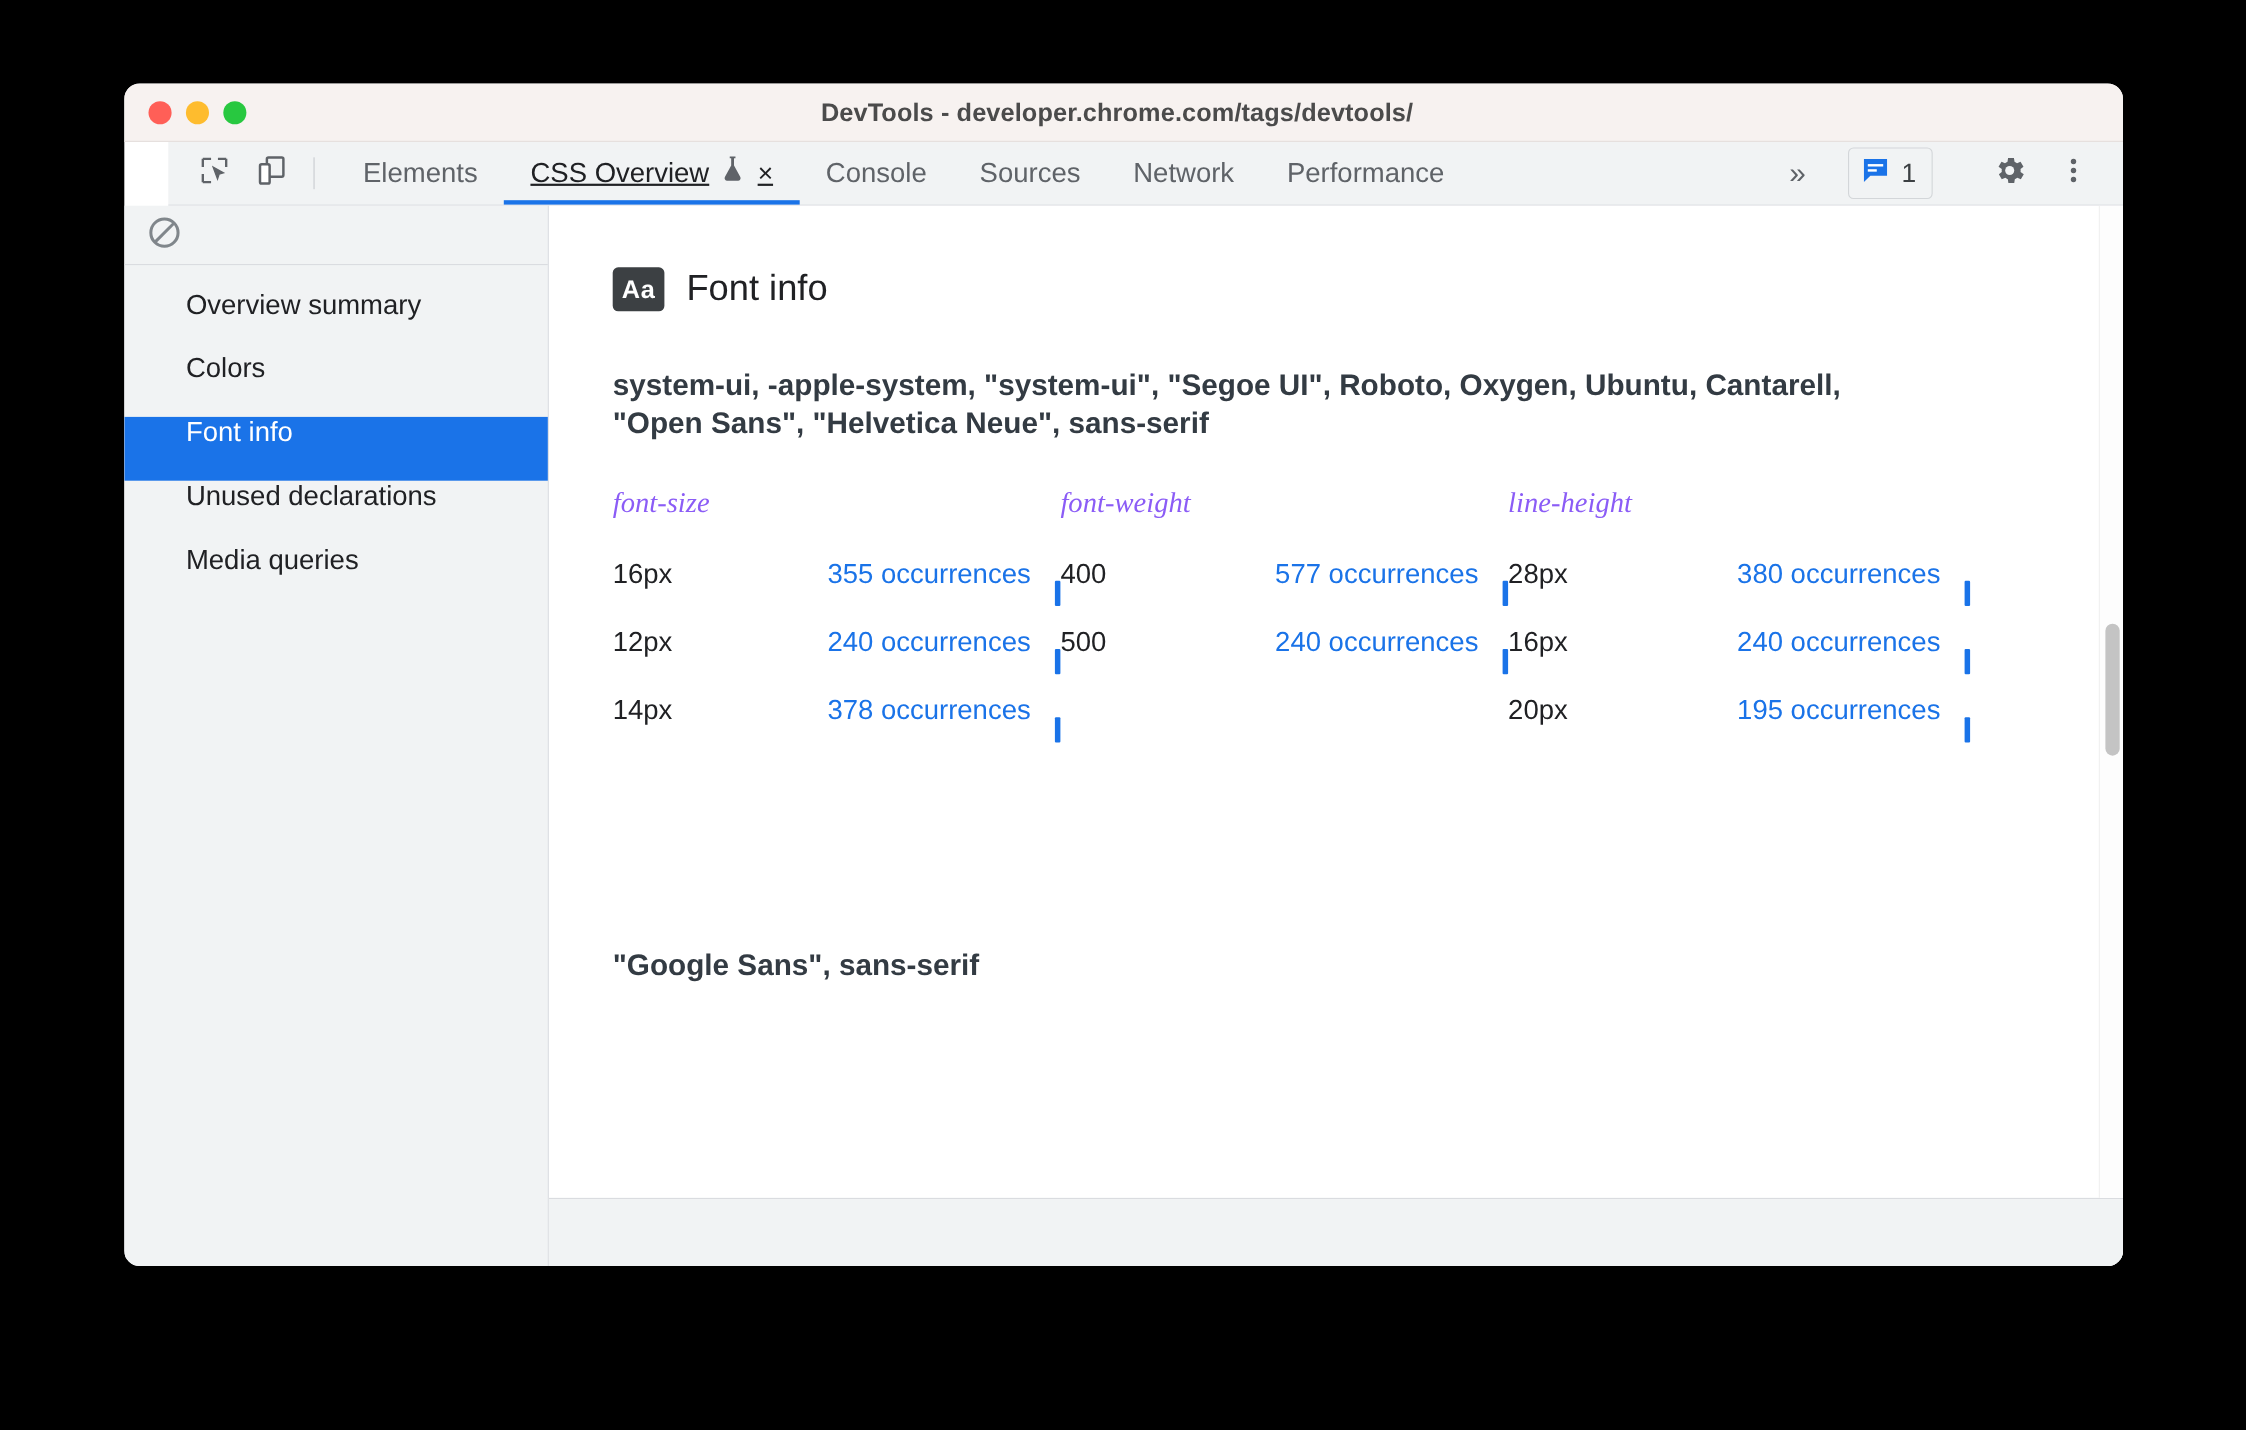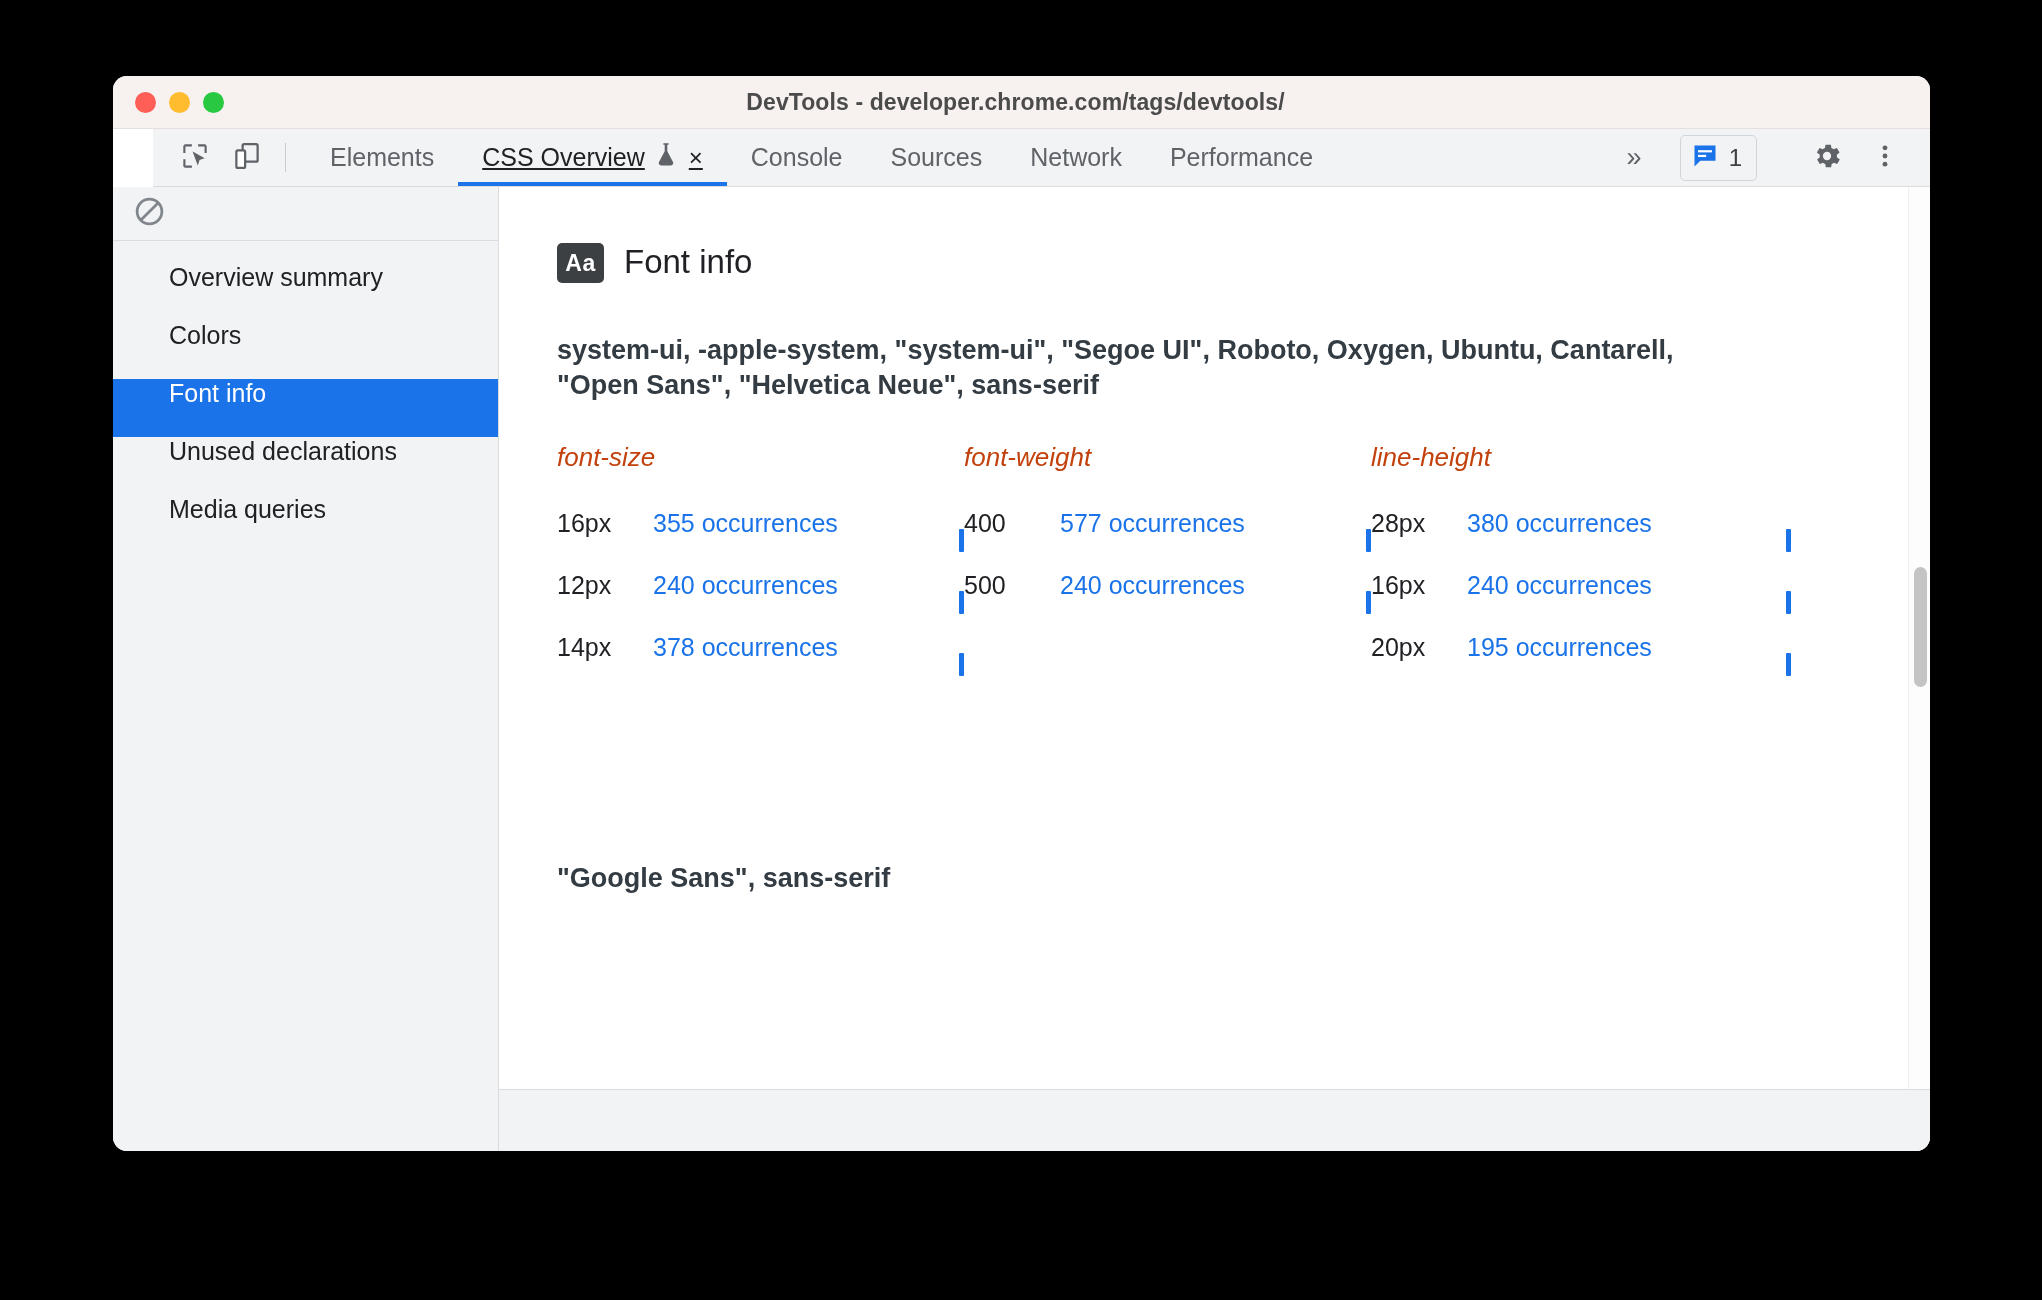--- a/index.html
+++ b/index.html
@@ -226,38 +226,39 @@
 
   .metric-grid {
     display: flex;
     gap: 0;
   }
   .metric-col { width: 407px; }
   .metric-col.wide { width: 420px; }
   .col-head {
     font-size: 26px;
     font-style: italic;
-    color: #c2410c;
+    color: #8b5cf6;
     margin-bottom: 36px;
+    font-family: Liberation Serif, serif;
   }
   .metric-row {
     display: flex;
     align-items: baseline;
     height: 62px;
   }
   .m-key {
     font-size: 25px;
     color: #202124;
     width: 96px;
     flex: 0 0 96px;
   }
   .m-val {
     font-size: 25px;
     color: #1a73e8;
-    text-align: left;
+    text-align: right;
     flex: 1;
     cursor: pointer;
   }
   .m-bar {
     width: 5px;
     height: 23px;
     background: #1a73e8;
     margin-left: 22px;
     flex: 0 0 5px;
     align-self: center;

